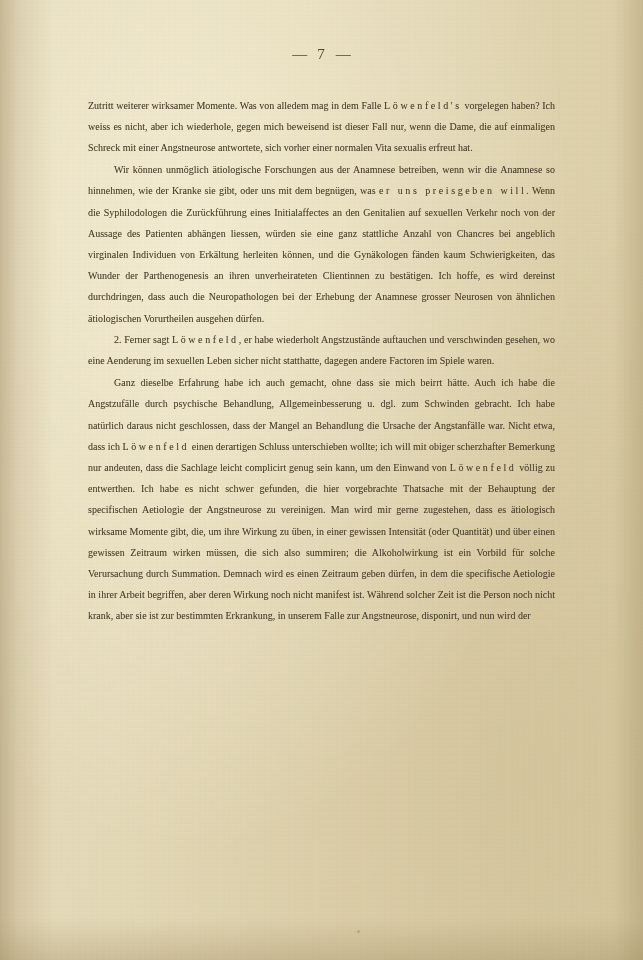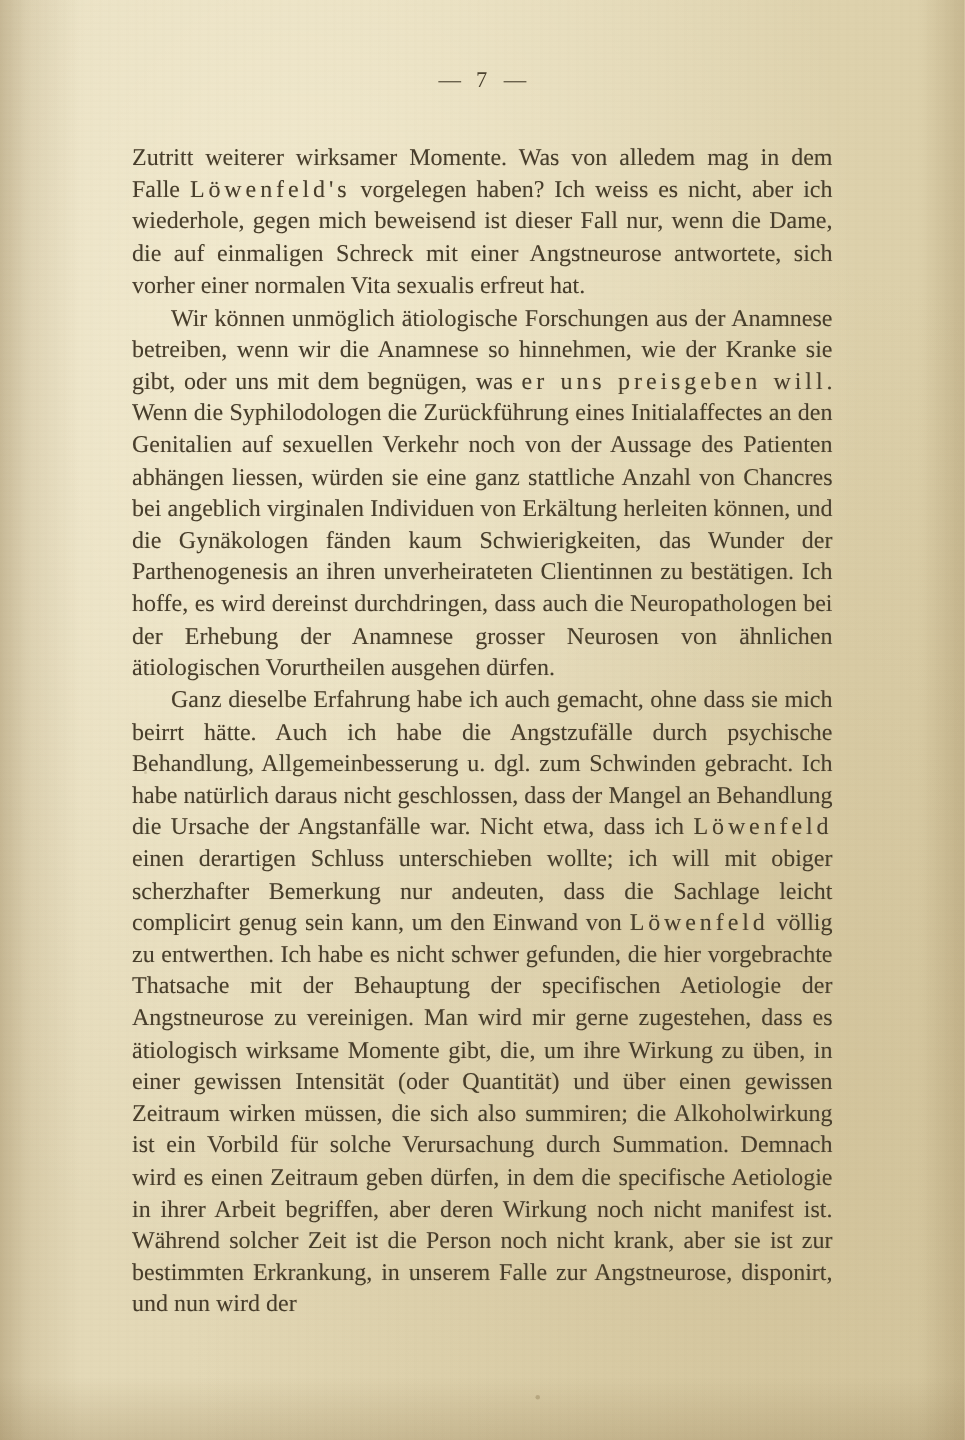--- a/index.html
+++ b/index.html
@@ -71,21 +71,21 @@
     margin: 0 0 32px 0;
     font-family: "Liberation Serif", serif;
   }
   .folio .dash {
     letter-spacing: 0;
     padding: 0 10px;
   }
   p.para {
     margin: 0 0 0.5px 0;
     color: #473d2b;
-    font-size: 16px;
+    font-size: 10px;
     line-height: 21.2px;
     text-align: justify;
     text-justify: inter-word;
     font-family: "Liberation Serif", serif;
     text-shadow: 0 0 0.5px rgba(80,66,42,0.30);
   }
   p.indent {
     text-indent: 26px;
   }
   .sp {
@@ -115,17 +115,18 @@
   <div id="speck-3"></div>
 
   <div id="content">
 
     <div class="folio">
       <span class="dash">—</span><span>7</span><span class="dash">—</span>
     </div>
 
     <p class="para">Zutritt weiterer wirksamer Momente. Was von alledem mag in dem Falle <span class="sp"><span class="sp">Löwenfeld</span>'s</span> vorgelegen haben? Ich weiss es nicht, aber ich wiederhole, gegen mich beweisend ist dieser Fall nur, wenn die Dame, die auf einmaligen Schreck mit einer Angstneurose antwortete, sich vorher einer normalen Vita sexualis erfreut hat.</p>
     <p class="para indent">Wir können unmöglich ätiologische Forschungen aus der Anamnese betreiben, wenn wir die Anamnese so hinnehmen, wie der Kranke sie gibt, oder uns mit dem begnügen, was <span class="sp">er uns preisgeben will</span>. Wenn die Syphilodologen die Zurückführung eines Initialaffectes an den Genitalien auf sexuellen Verkehr noch von der Aussage des Patienten abhängen liessen, würden sie eine ganz stattliche Anzahl von Chancres bei angeblich virginalen Individuen von Erkältung herleiten können, und die Gynäkologen fänden kaum Schwierigkeiten, das Wunder der Parthenogenesis an ihren unverheirateten Clientinnen zu bestätigen. Ich hoffe, es wird dereinst durchdringen, dass auch die Neuropathologen bei der Erhebung der Anamnese grosser Neurosen von ähnlichen ätiologischen Vorurtheilen ausgehen dürfen.</p>
+    <p class="para indent">2. Ferner sagt <span class="sp">Löwenfeld</span>, er habe wiederholt Angstzustände auftauchen und verschwinden gesehen, wo eine Aenderung im sexuellen Leben sicher nicht statthatte, dagegen andere Factoren im Spiele waren.</p>
     <p class="para indent">Ganz dieselbe Erfahrung habe ich auch gemacht, ohne dass sie mich beirrt hätte. Auch ich habe die Angstzufälle durch psychische Behandlung, Allgemeinbesserung u. dgl. zum Schwinden gebracht. Ich habe natürlich daraus nicht geschlossen, dass der Mangel an Behandlung die Ursache der Angstanfälle war. Nicht etwa, dass ich <span class="sp">Löwenfeld</span> einen derartigen Schluss unterschieben wollte; ich will mit obiger scherzhafter Bemerkung nur andeuten, dass die Sachlage leicht complicirt genug sein kann, um den Einwand von <span class="sp">Löwenfeld</span> völlig zu entwerthen. Ich habe es nicht schwer gefunden, die hier vorgebrachte Thatsache mit der Behauptung der specifischen Aetiologie der Angstneurose zu vereinigen. Man wird mir gerne zugestehen, dass es ätiologisch wirksame Momente gibt, die, um ihre Wirkung zu üben, in einer gewissen Intensität (oder Quantität) und über einen gewissen Zeitraum wirken müssen, die sich also summiren; die Alkoholwirkung ist ein Vorbild für solche Verursachung durch Summation. Demnach wird es einen Zeitraum geben dürfen, in dem die specifische Aetiologie in ihrer Arbeit begriffen, aber deren Wirkung noch nicht manifest ist. Während solcher Zeit ist die Person noch nicht krank, aber sie ist zur bestimmten Erkrankung, in unserem Falle zur Angstneurose, disponirt, und nun wird der</p>
 
   </div>
   <div id="noise"></div>
 </div>
 
 </body></html>

